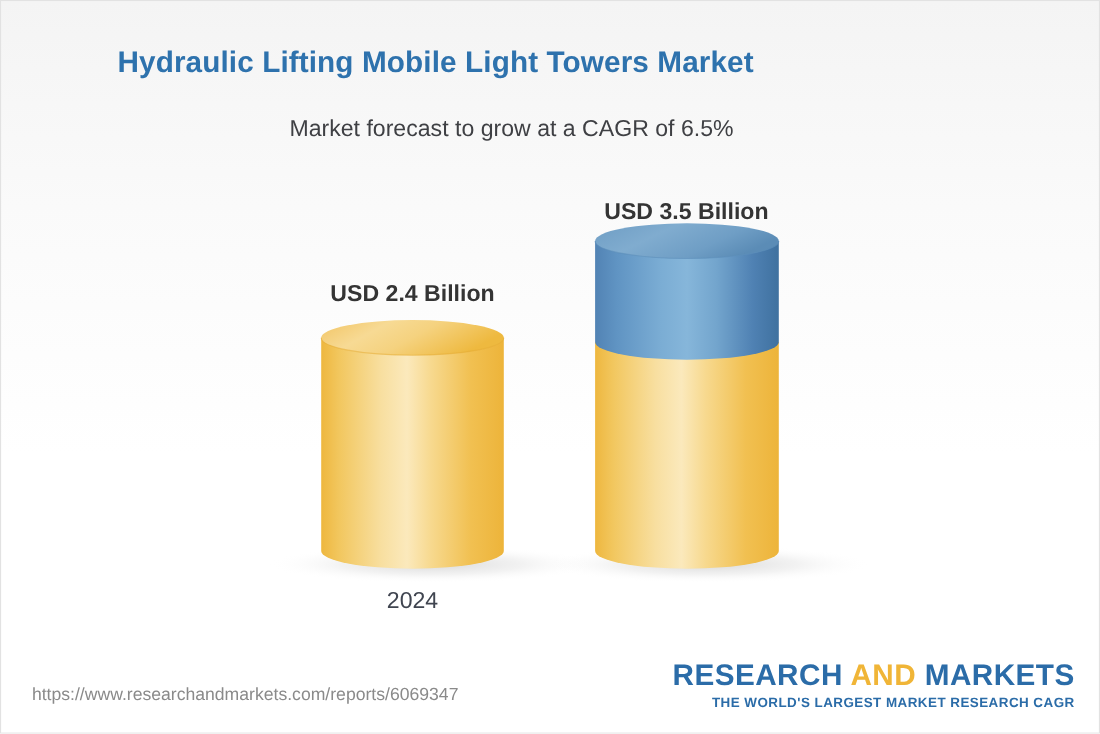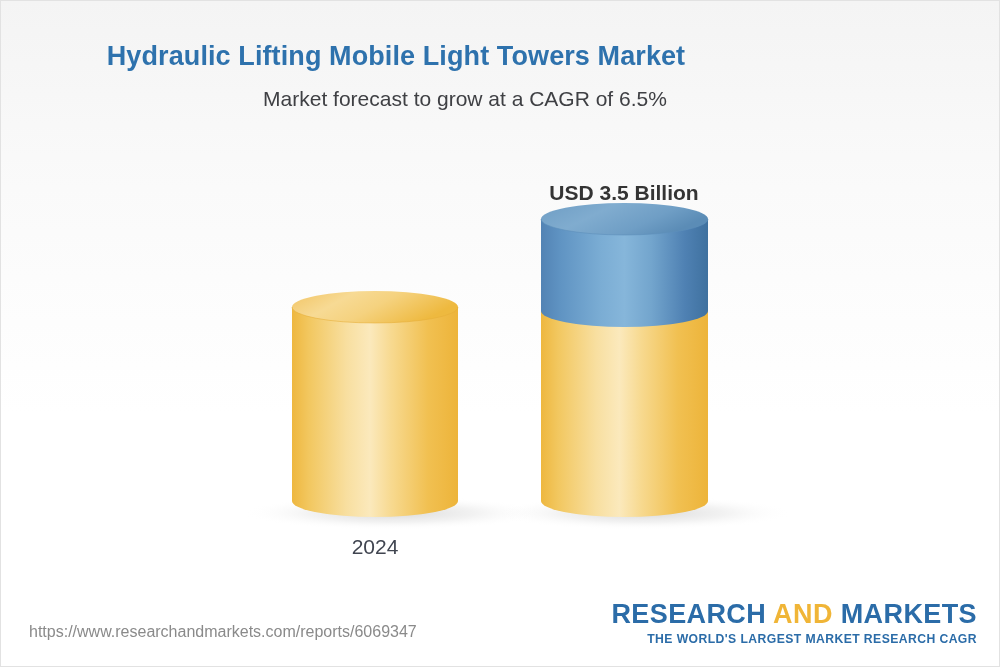--- a/index.html
+++ b/index.html
@@ -28,21 +28,21 @@
     width: 790px;
     text-align: center;
     font-size: 27px;
     font-weight: bold;
     color: #2e72ad;
     letter-spacing: 0.1px;
     white-space: nowrap;
   }
   .subtitle {
     position: absolute;
-    top: 86px;
+    top: 105px;
     left: 0;
     width: 928px;
     text-align: center;
     font-size: 21px;
     font-weight: normal;
     color: #3f4044;
     white-space: nowrap;
   }
 
   
@@ -183,20 +183,21 @@
 
         <path d="M540,218 L540,310
                  A83.5,16 0 0 0 707,310
                  L707,218 Z" fill="url(#blueBody)"></path>
 
         <ellipse cx="623.5" cy="218" rx="83.5" ry="16" fill="url(#blueTop)"></ellipse>
         <path d="M540,218 A83.5,16 0 0 0 707,218" fill="none" stroke="#5e8fba" stroke-opacity="0.6" stroke-width="1"></path>
       </g>
     </svg>
 
+    <div class="value-label" style="left:274px; top:255px; width:200px;">USD 2.4 Billion</div>
     <div class="value-label" style="left:523px; top:180px; width:200px;">USD 3.5 Billion</div>
 
     <div class="cat-label" style="left:294px; top:534px; width:160px;">2024</div>
   </div>
 
   <div class="source-url">https://www.researchandmarkets.com/reports/6069347</div>
 
   <div class="logo">
     <div class="logo-main"><span>RESEARCH</span> <span class="and">AND</span> <span>MARKETS</span></div>
     <div class="logo-tag">THE WORLD'S LARGEST MARKET RESEARCH CAGR</div>

